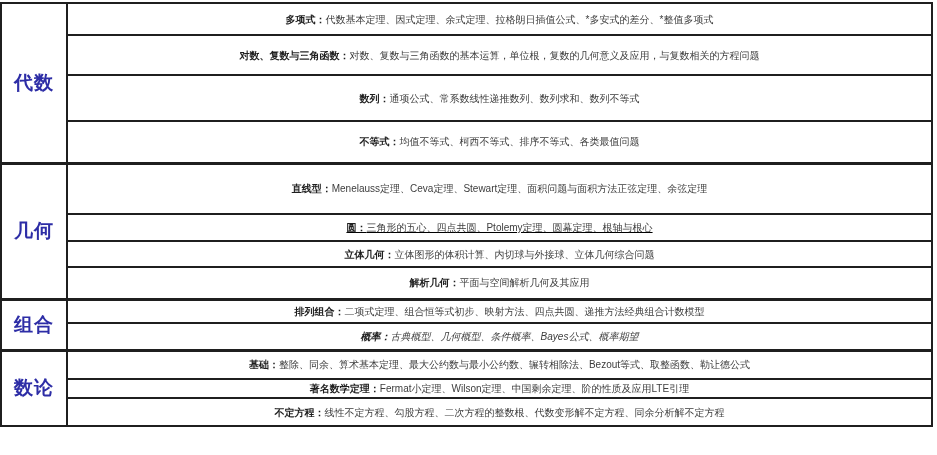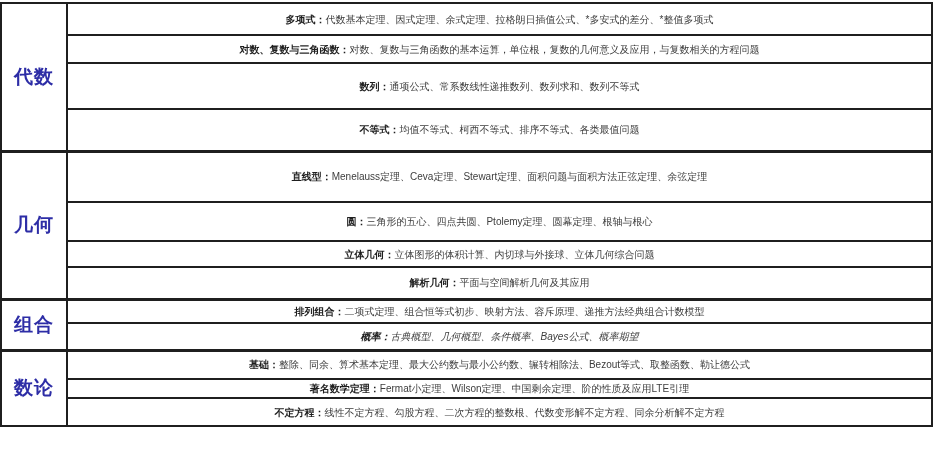--- a/index.html
+++ b/index.html
@@ -56,47 +56,47 @@
 </head>
 <body>
 
 <table class="topics">
   <tbody>
 
     <tr style="height:32px;">
       <td class="label" rowspan="4">代数</td>
       <td class="cell"><b>多项式：</b><span>代数基本定理、因式定理、余式定理、拉格朗日插值公式、*多安式的差分、*整值多项式</span></td>
     </tr>
-    <tr style="height:28px;margin-top:20px;">
+    <tr style="height:40px;margin-top:20px;">
       <td class="cell"><b>对数、复数与三角函数：</b><span>对数、复数与三角函数的基本运算，单位根，复数的几何意义及应用，与复数相关的方程问题</span></td>
     </tr>
     <tr style="height:46px;margin-top:28px;">
       <td class="cell"><b>数列：</b><span>通项公式、常系数线性递推数列、数列求和、数列不等式</span></td>
     </tr>
     <tr style="height:42px;">
       <td class="cell"><b>不等式：</b><span>均值不等式、柯西不等式、排序不等式、各类最值问题</span></td>
     </tr>
 
     <tr class="section-start" style="height:51px;">
       <td class="label" rowspan="4">几何</td>
       <td class="cell"><b>直线型：</b><span>Menelauss定理、Ceva定理、Stewart定理、面积问题与面积方法正弦定理、余弦定理</span></td>
     </tr>
-    <tr style="height:39px;">
+    <tr style="height:27px;text-decoration:underline;">
       <td class="cell"><b>圆：</b><span>三角形的五心、四点共圆、Ptolemy定理、圆幕定理、根轴与根心</span></td>
     </tr>
     <tr style="height:26px;padding-left:18px;">
       <td class="cell"><b>立体几何：</b><span>立体图形的体积计算、内切球与外接球、立体几何综合问题</span></td>
     </tr>
     <tr style="height:32px;">
       <td class="cell"><b>解析几何：</b><span>平面与空间解析几何及其应用</span></td>
     </tr>
 
     <tr class="section-start" style="height:24px;">
       <td class="label" rowspan="2">组合</td>
-      <td class="cell"><b>排列组合：</b><span>二项式定理、组合恒等式初步、映射方法、容斥原理、递推方法经典组合计数模型</span></td>
+      <td class="cell"><b>排列组合：</b><span>二项式定理、组合恒等式初步、映射方法、四点共圆、递推方法经典组合计数模型</span></td>
     </tr>
     <tr style="height:27px;font-style:italic;">
       <td class="cell"><b>概率：</b><span>古典概型、几何概型、条件概率、Bayes公式、概率期望</span></td>
     </tr>
 
     <tr class="section-start" style="height:29px;">
       <td class="label" rowspan="3">数论</td>
       <td class="cell"><b>基础：</b><span>整除、同余、算术基本定理、最大公约数与最小公约数、辗转相除法、Bezout等式、取整函数、勒让德公式</span></td>
     </tr>
     <tr style="height:16px;">

